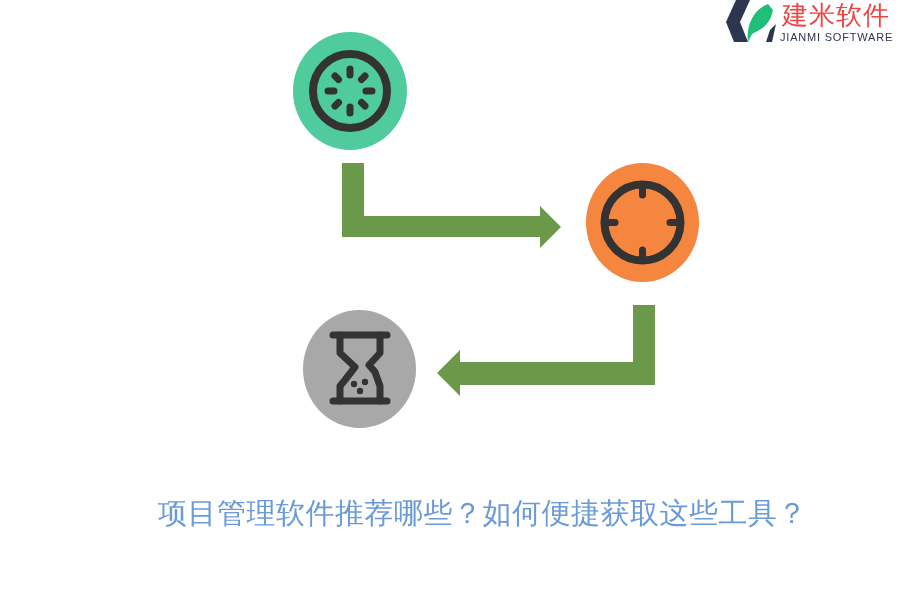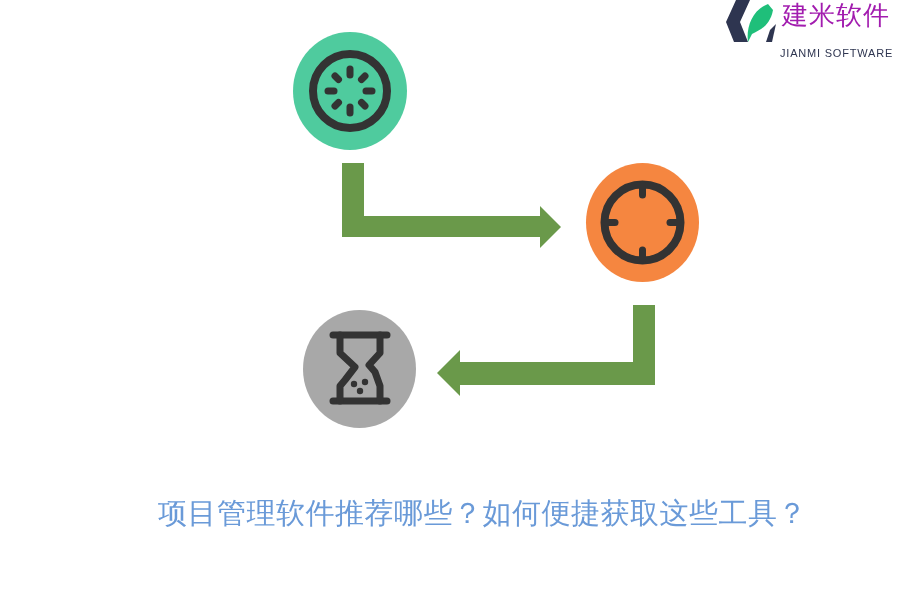--- a/index.html
+++ b/index.html
@@ -1,20 +1,20 @@
 <!DOCTYPE html>
 <html><head>
 <meta charset="utf-8">
 <style>
   html, body { margin: 0; padding: 0; background: #ffffff; }
   body { width: 900px; height: 600px; position: relative; overflow: hidden; font-family: "DejaVu Sans", sans-serif; }
   .abs { position: absolute; }
   .logo { left: 722px; top: 0; width: 178px; height: 46px; }
-  .logo-cn { position: absolute; left: 60px; top: 0px; font-size: 26px; color: #a21caf; letter-spacing: 1px; font-family: "DejaVu Sans", sans-serif; line-height: 30px; white-space: nowrap; }
-  .logo-en { position: absolute; left: 58px; top: 31px; font-size: 11px; color: #2e3550; letter-spacing: 0.8px; font-family: "Liberation Sans", sans-serif; white-space: nowrap; margin-top: 16px; }
+  .logo-cn { position: absolute; left: 60px; top: 0px; font-size: 26px; color: #ef4444; letter-spacing: 1px; font-family: "DejaVu Sans", sans-serif; line-height: 30px; white-space: nowrap; }
+  .logo-en { position: absolute; left: 58px; top: 31px; font-size: 11px; color: #2e3550; letter-spacing: 0.8px; font-family: "Liberation Sans", sans-serif; white-space: nowrap; }
   .circle { border-radius: 50%; }
   .title { left: 0; width: 965px; top: 494px; text-align: center; font-size: 29px; color: #6a9ad8; font-family: "DejaVu Sans", sans-serif; white-space: nowrap; letter-spacing: 0.5px; }
   svg { display: block; }
 </style>
 </head>
 <body>
 
 <div class="abs logo">
   <svg class="abs" style="left:4px;top:0" width="52" height="44" viewBox="0 0 52 44">
     <polygon points="10,0 24,0 14,22 22,42 8,42 0,22" fill="#2e3550"></polygon>

